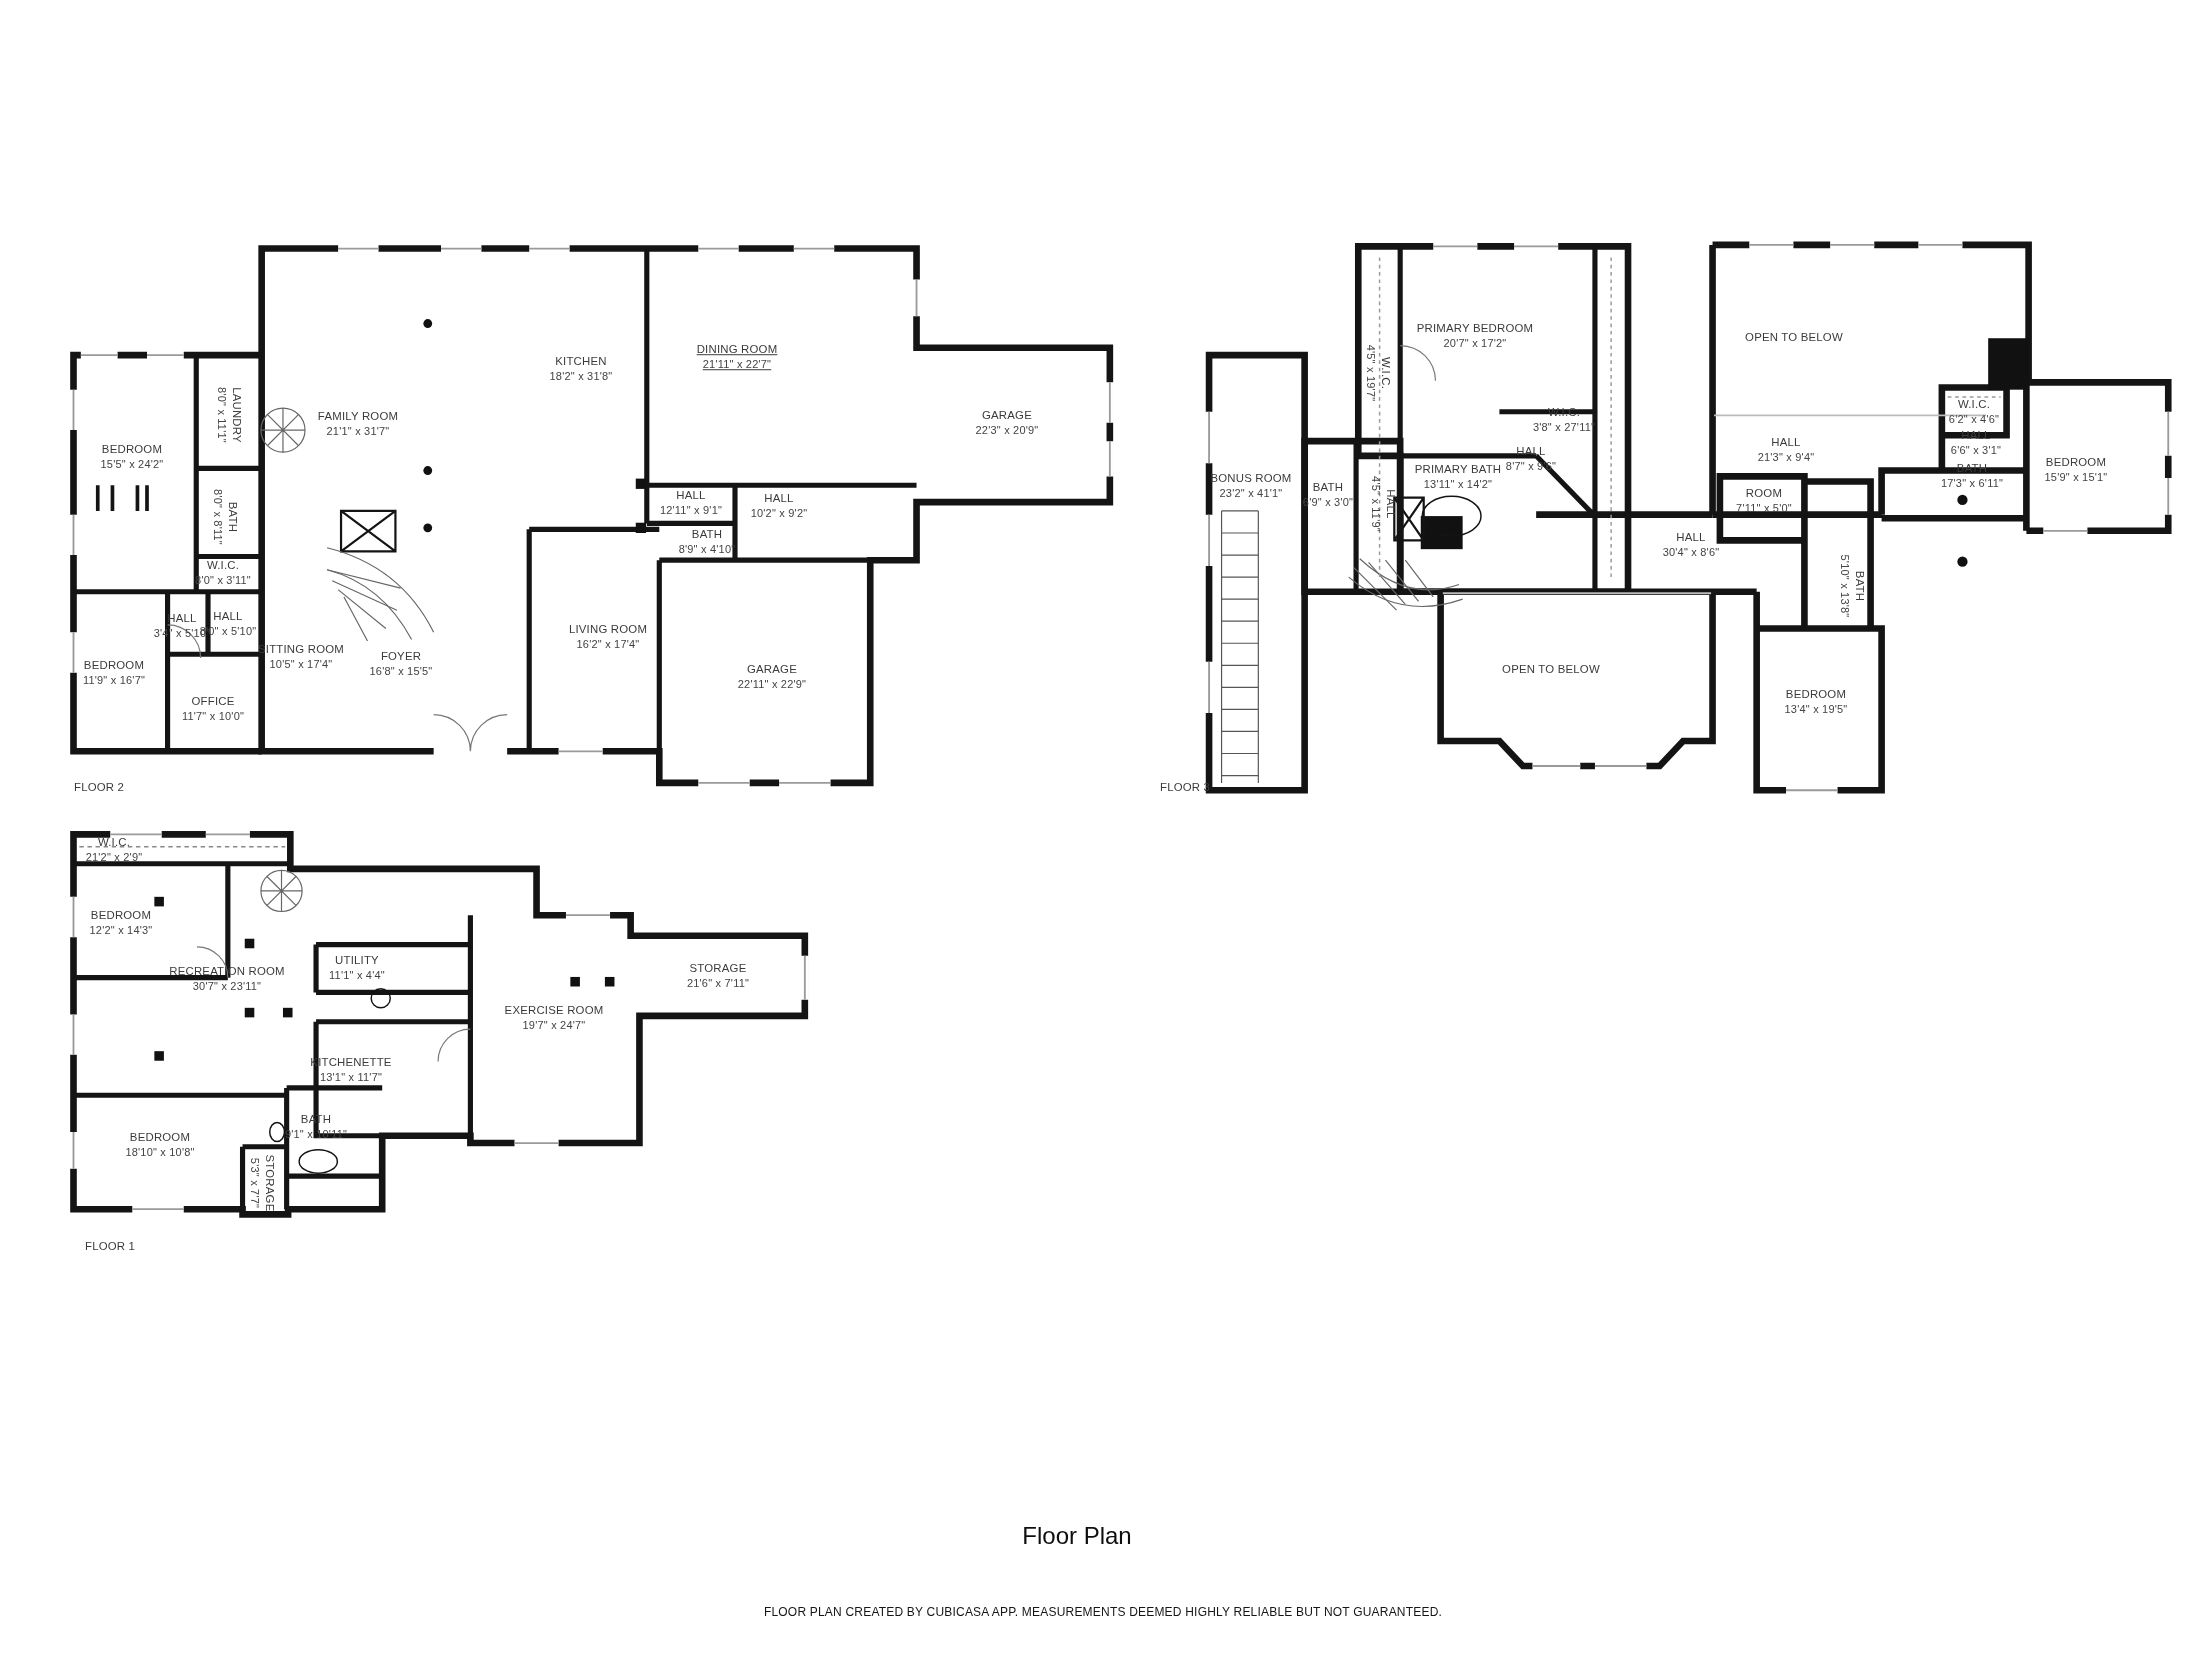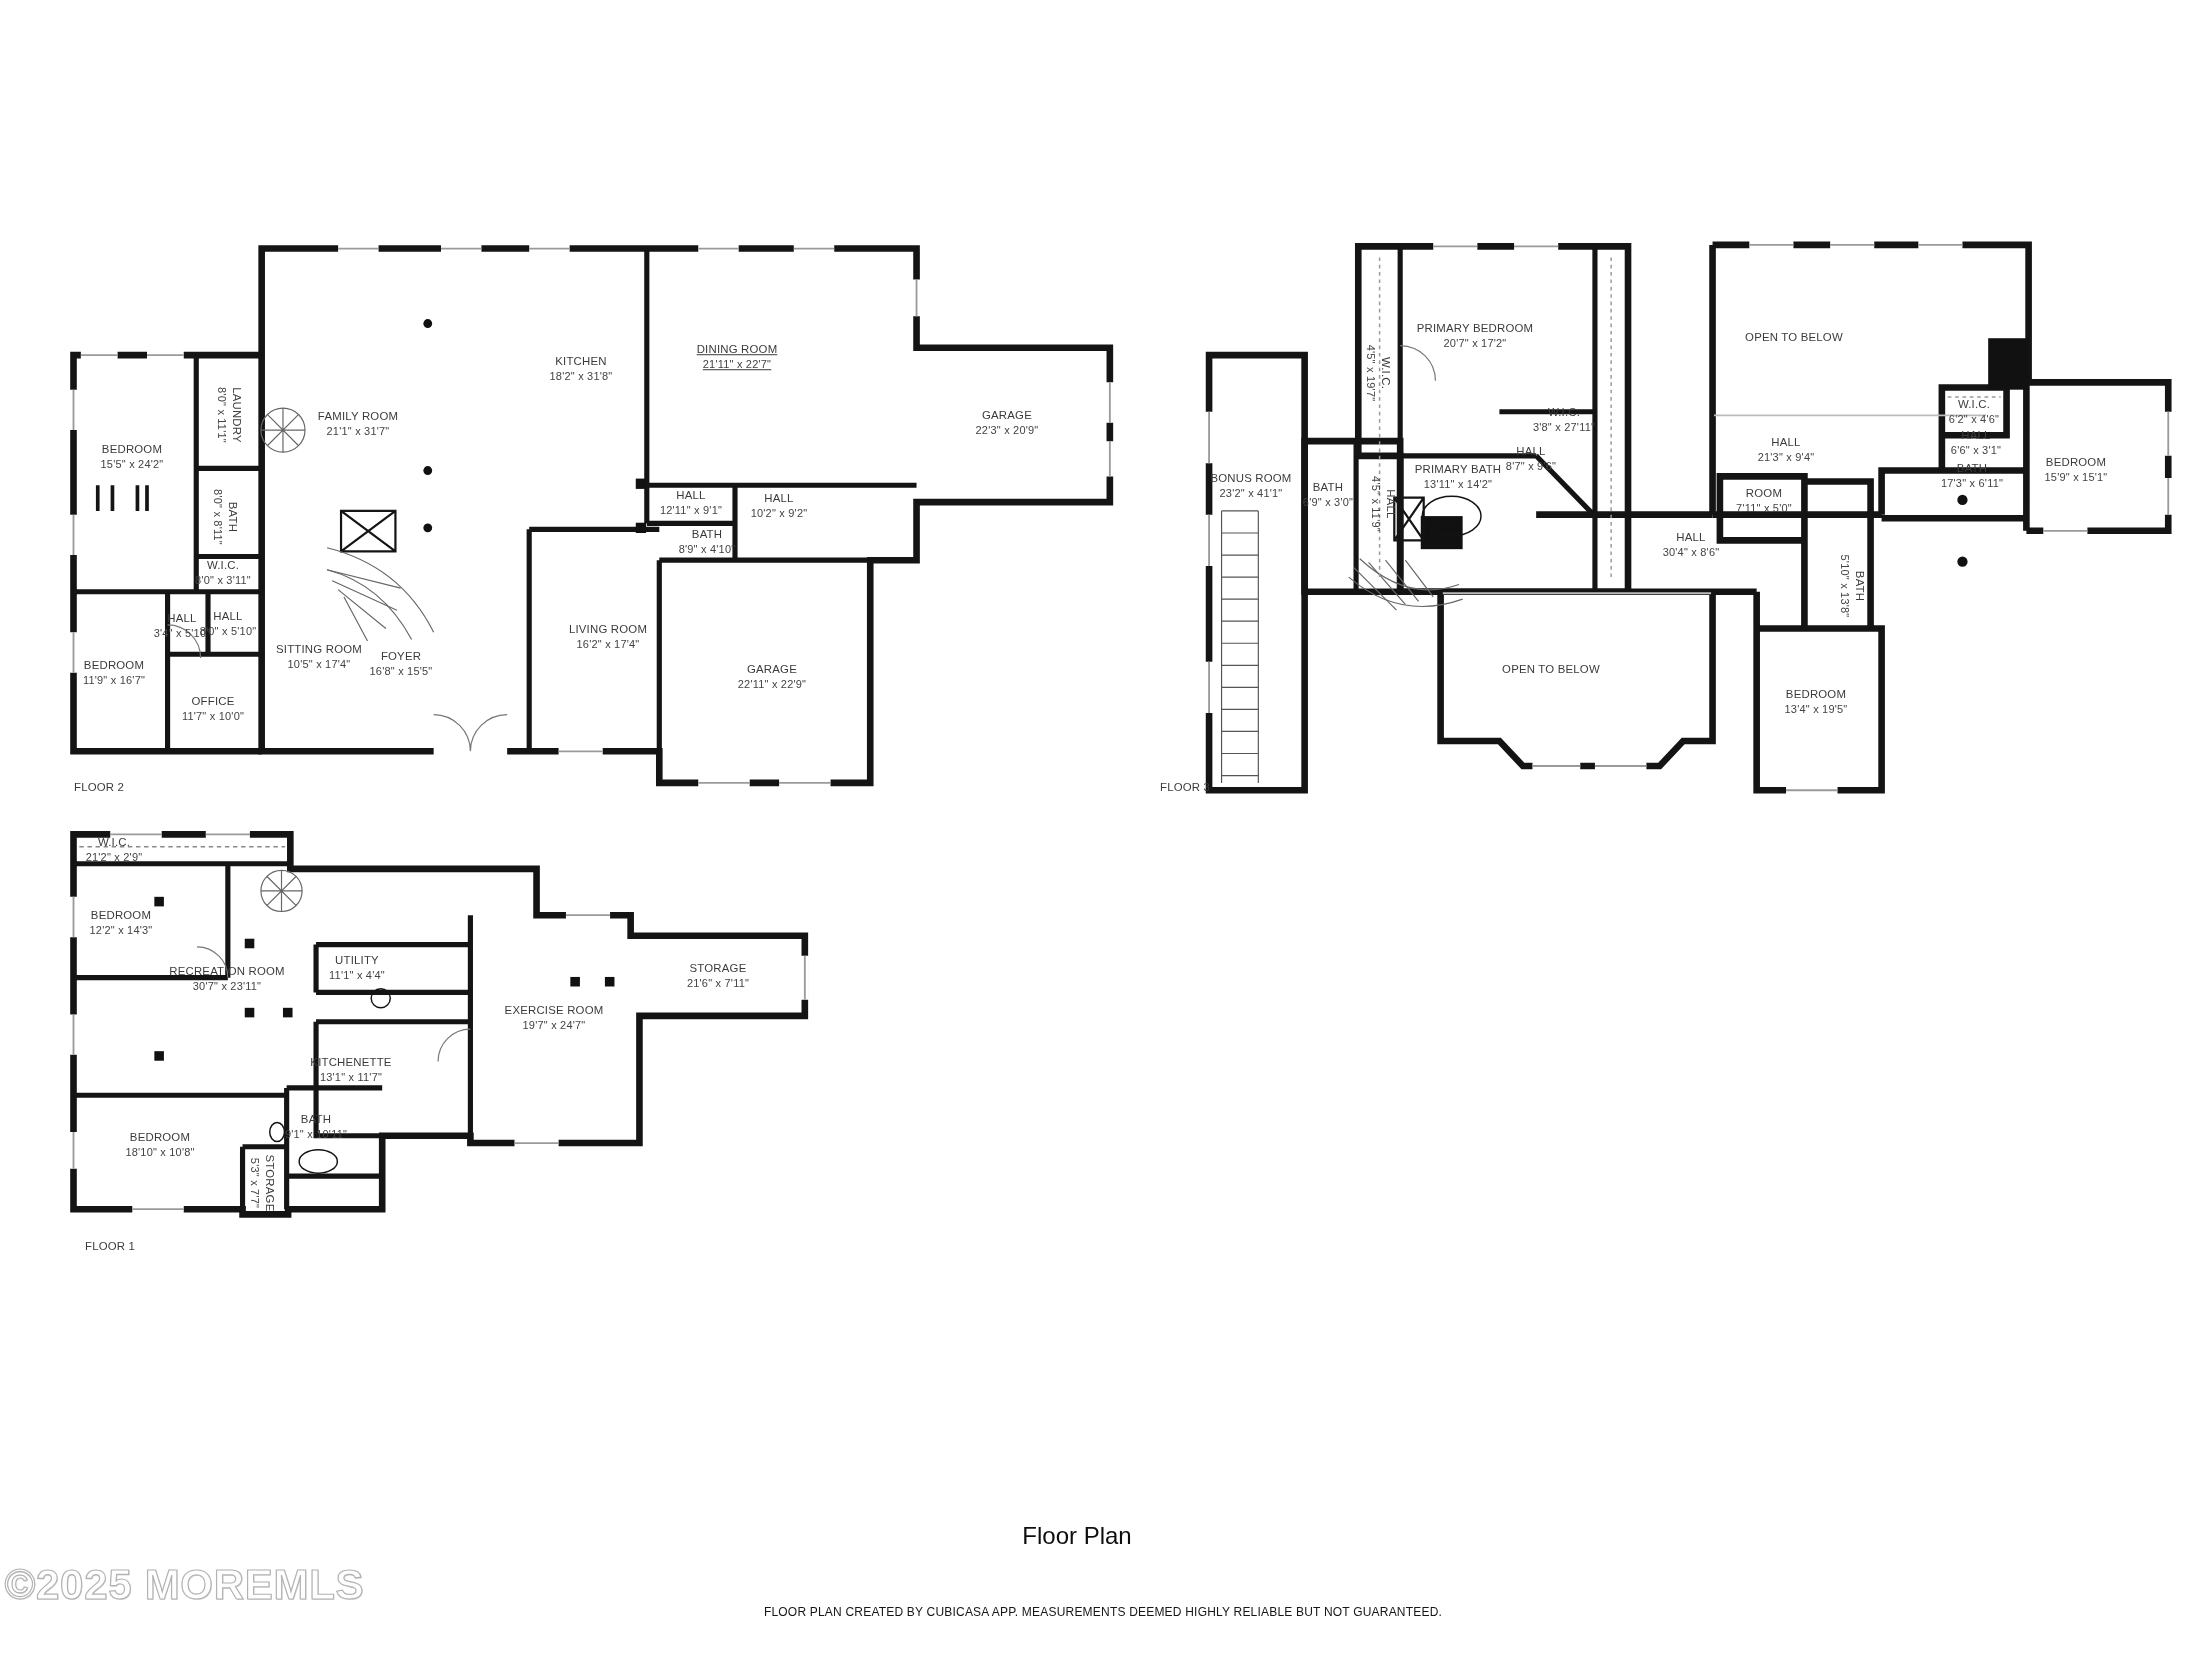--- a/index.html
+++ b/index.html
@@ -209,21 +209,21 @@
         <div class="dims">8'0" x 5'10"</div>
       </div>
       <div class="room-label" style="left: 114px; top: 673px;">
         <div>BEDROOM</div>
         <div class="dims">11'9" x 16'7"</div>
       </div>
       <div class="room-label" style="left: 213px; top: 709px;">
         <div>OFFICE</div>
         <div class="dims">11'7" x 10'0"</div>
       </div>
-      <div class="room-label" style="left: 319px; top: 657px; text-align: center;">
+      <div class="room-label" style="left: 301px; top: 657px; text-align: center;">
         <div>SITTING ROOM</div>
         <div class="dims">10'5" x 17'4"</div>
       </div>
       <div class="room-label" style="left: 401px; top: 664px;">
         <div>FOYER</div>
         <div class="dims">16'8" x 15'5"</div>
       </div>
       <div class="room-label" style="left: 608px; top: 637px;">
         <div>LIVING ROOM</div>
         <div class="dims">16'2" x 17'4"</div>
@@ -344,16 +344,15 @@
         <div>BEDROOM</div>
         <div class="dims">18'10" x 10'8"</div>
       </div>
       <div class="room-label rot" style="left: 262px; top: 1183px;">
         <div>STORAGE</div>
         <div class="dims">5'3" x 7'7"</div>
       </div>
     </div>
 
   <div class="page-title">Floor Plan</div>
-  <div class="watermark">©2025 MOREMLS</div>
   <div class="disclaimer">FLOOR PLAN CREATED BY CUBICASA APP. MEASUREMENTS DEEMED HIGHLY RELIABLE BUT NOT GUARANTEED.</div>
 </div>
 
 
 </body></html>

